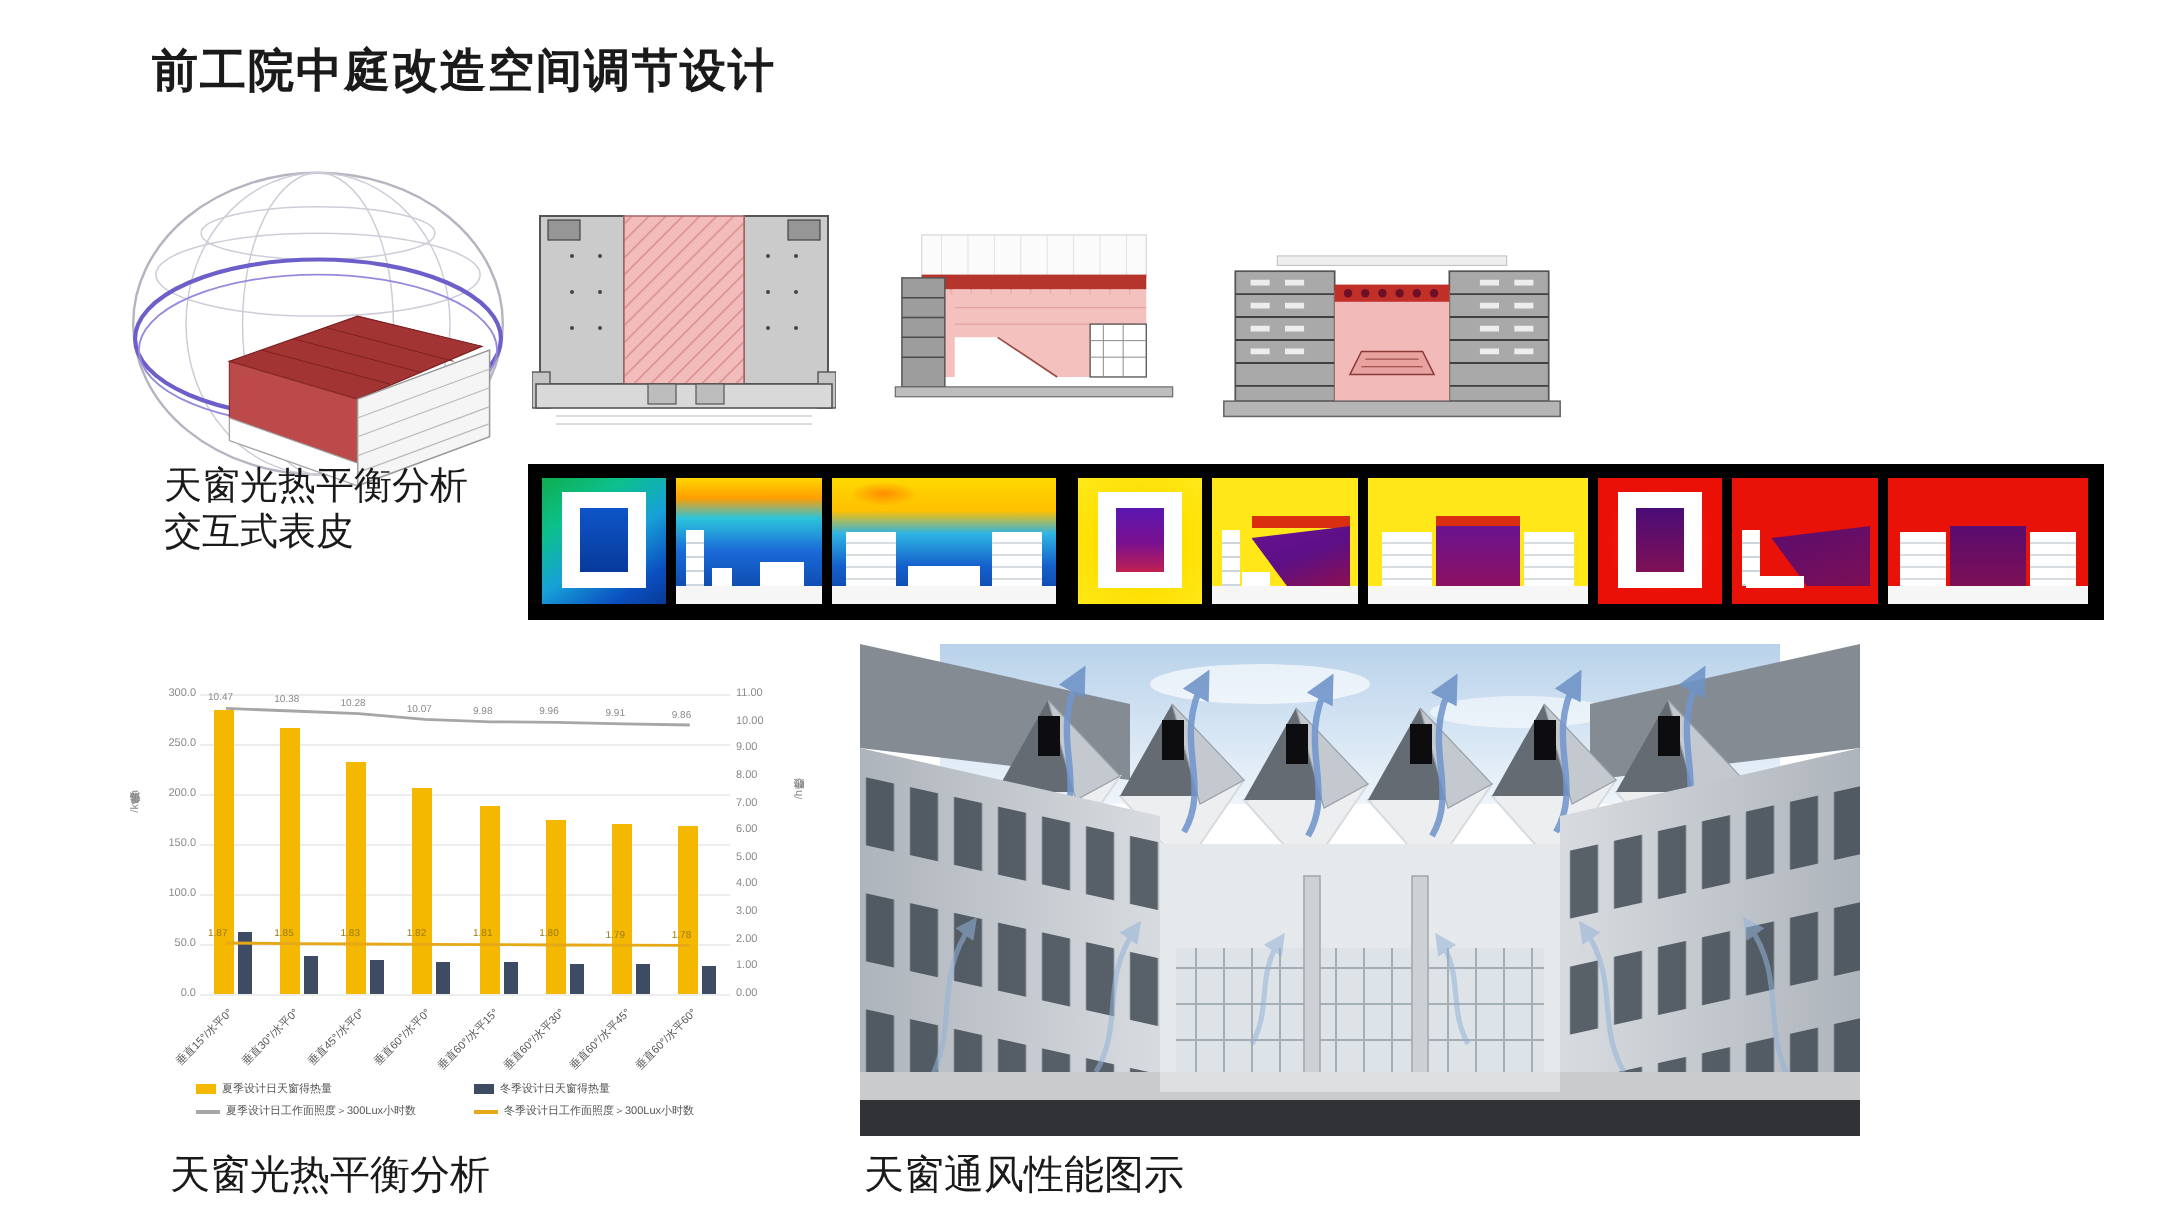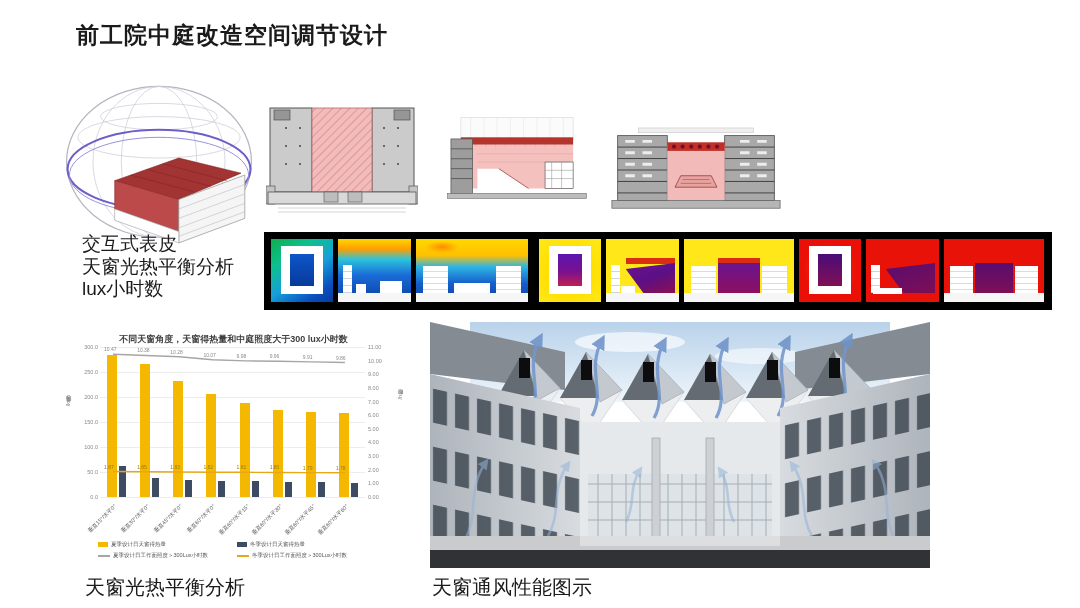--- a/index.html
+++ b/index.html
@@ -148,23 +148,22 @@
         <circle cx="94" cy="21.5" r="2.2"></circle>
         <circle cx="103" cy="21.5" r="2.2"></circle>
         <circle cx="112" cy="21.5" r="2.2"></circle>
       </g>
     <polygon points="74,52 106,52 112,64 68,64" fill="#e8a2a0" stroke="#8a3a36" stroke-width="0.8"></polygon>
     <path d="M76,56 h28 M74,60 h32" stroke="#8a3a36" stroke-width="0.5"></path>
     <rect x="2" y="78" width="176" height="8" fill="#b5b5b5" stroke="#666" stroke-width="0.8"></rect>
   </svg>
 
   <div class="notes">
+    <div>天窗光热平衡分析</div>
     <div>交互式表皮</div>
-    <div>天窗光热平衡分析</div>
-    <div>lux小时数</div>
   </div>
 
   <div class="strip">
     <div class="tp cpA" style="left:7px;width:62px">
       <div class="blk ring"></div>
       <div class="blk court"></div>
     </div>
     <div class="tp csB" style="left:74px;width:73px">
       <div class="blk stack"></div>
       <div class="blk" style="left:24%;top:72%;width:14%;height:14%;background:#fff"></div>
@@ -207,21 +206,20 @@
     </div>
     <div class="tp heC" style="left:680px;width:100px">
       <div class="blk ecourt"></div>
       <div class="blk slabL"></div>
       <div class="blk slabR"></div>
       <div class="blk ground"></div>
     </div>
   </div>
 
   <div class="chart" id="chart">
-    <div class="chart-title">不同天窗角度，天窗得热量和中庭照度大于300 lux小时数</div>
     <div class="axlab l">得热量/kwh</div>
     <div class="axlab r">小时数/h</div>
     <div class="plot" id="plot">
         <div class="gridline" style="top: 0px;"></div>
         <div class="gridline" style="top: 25px;"></div>
         <div class="gridline" style="top: 50px;"></div>
         <div class="gridline" style="top: 75px;"></div>
         <div class="gridline" style="top: 100px;"></div>
         <div class="gridline" style="top: 125px;"></div>
         <div class="gridline" style="top: 150px;"></div>

